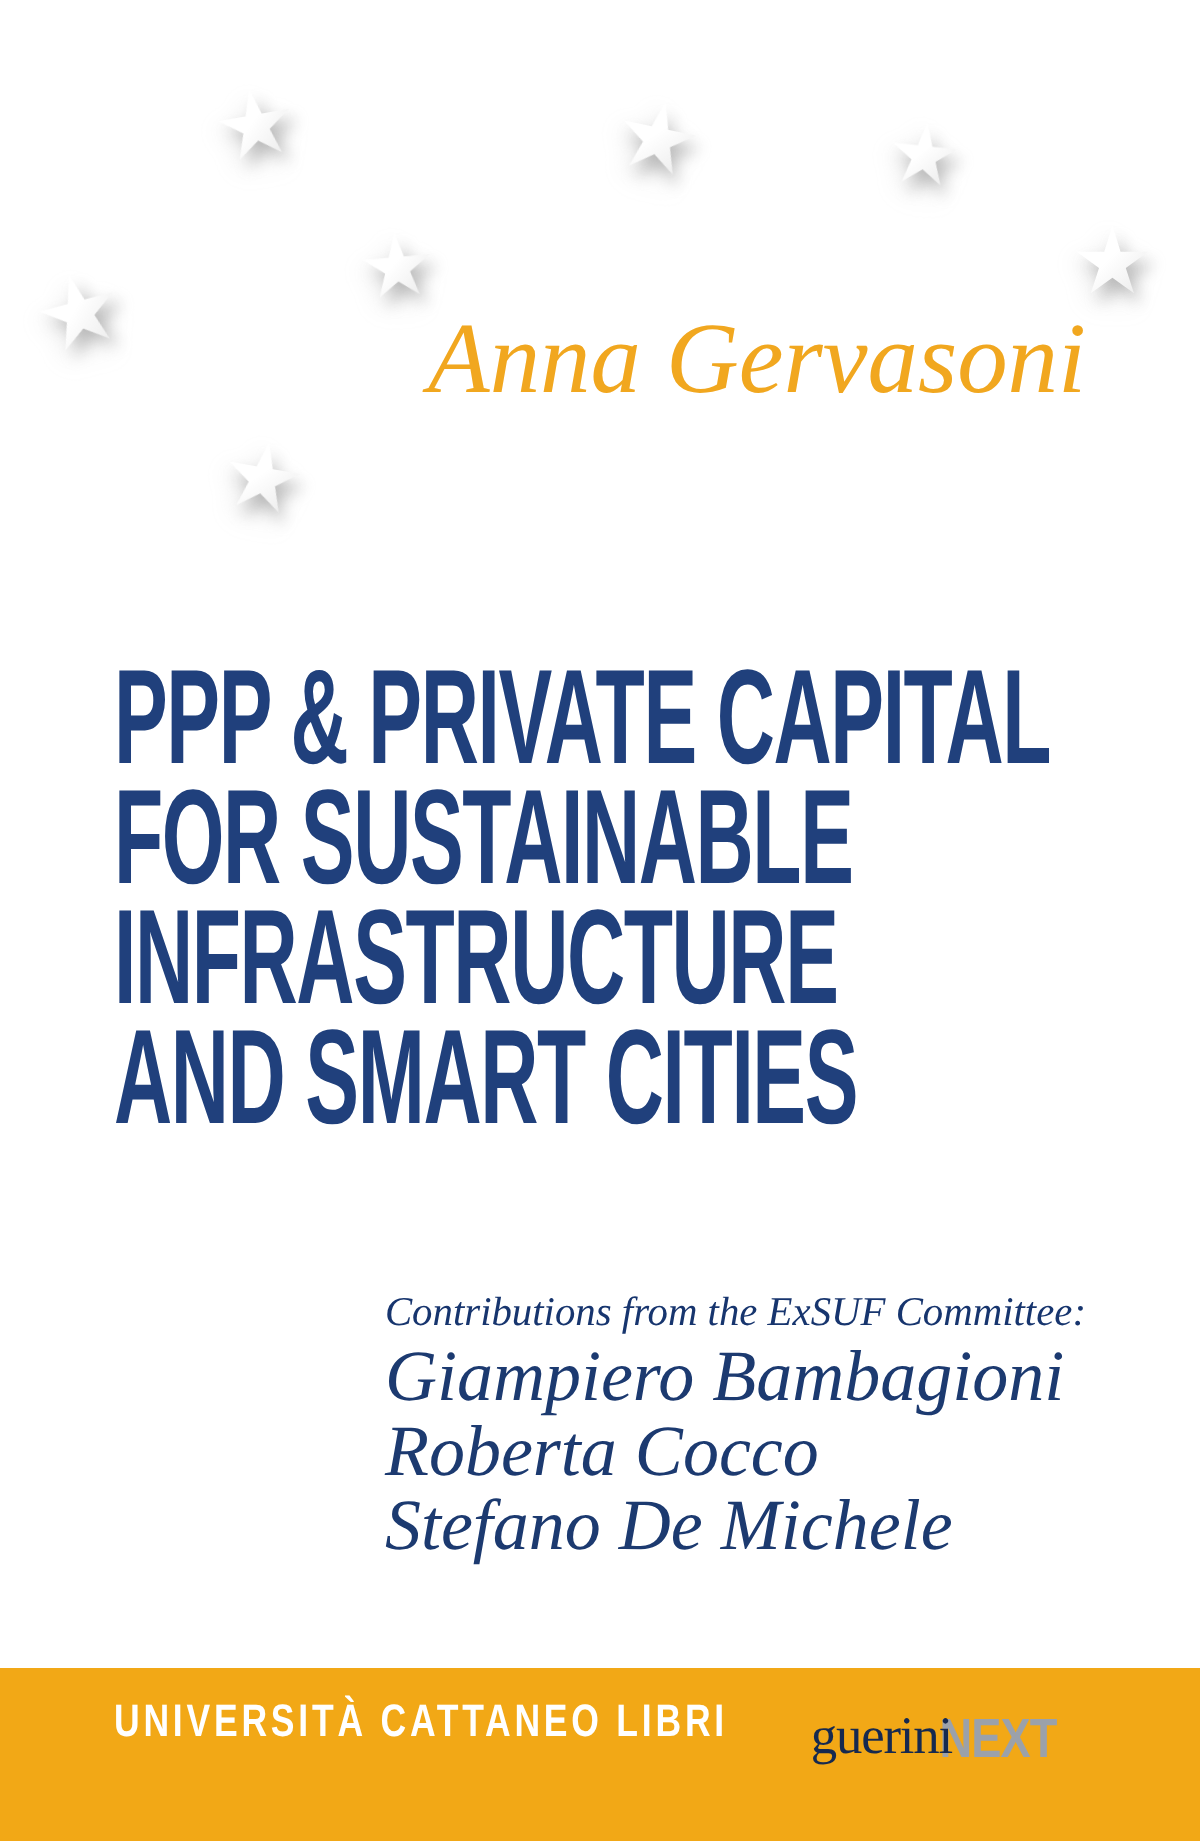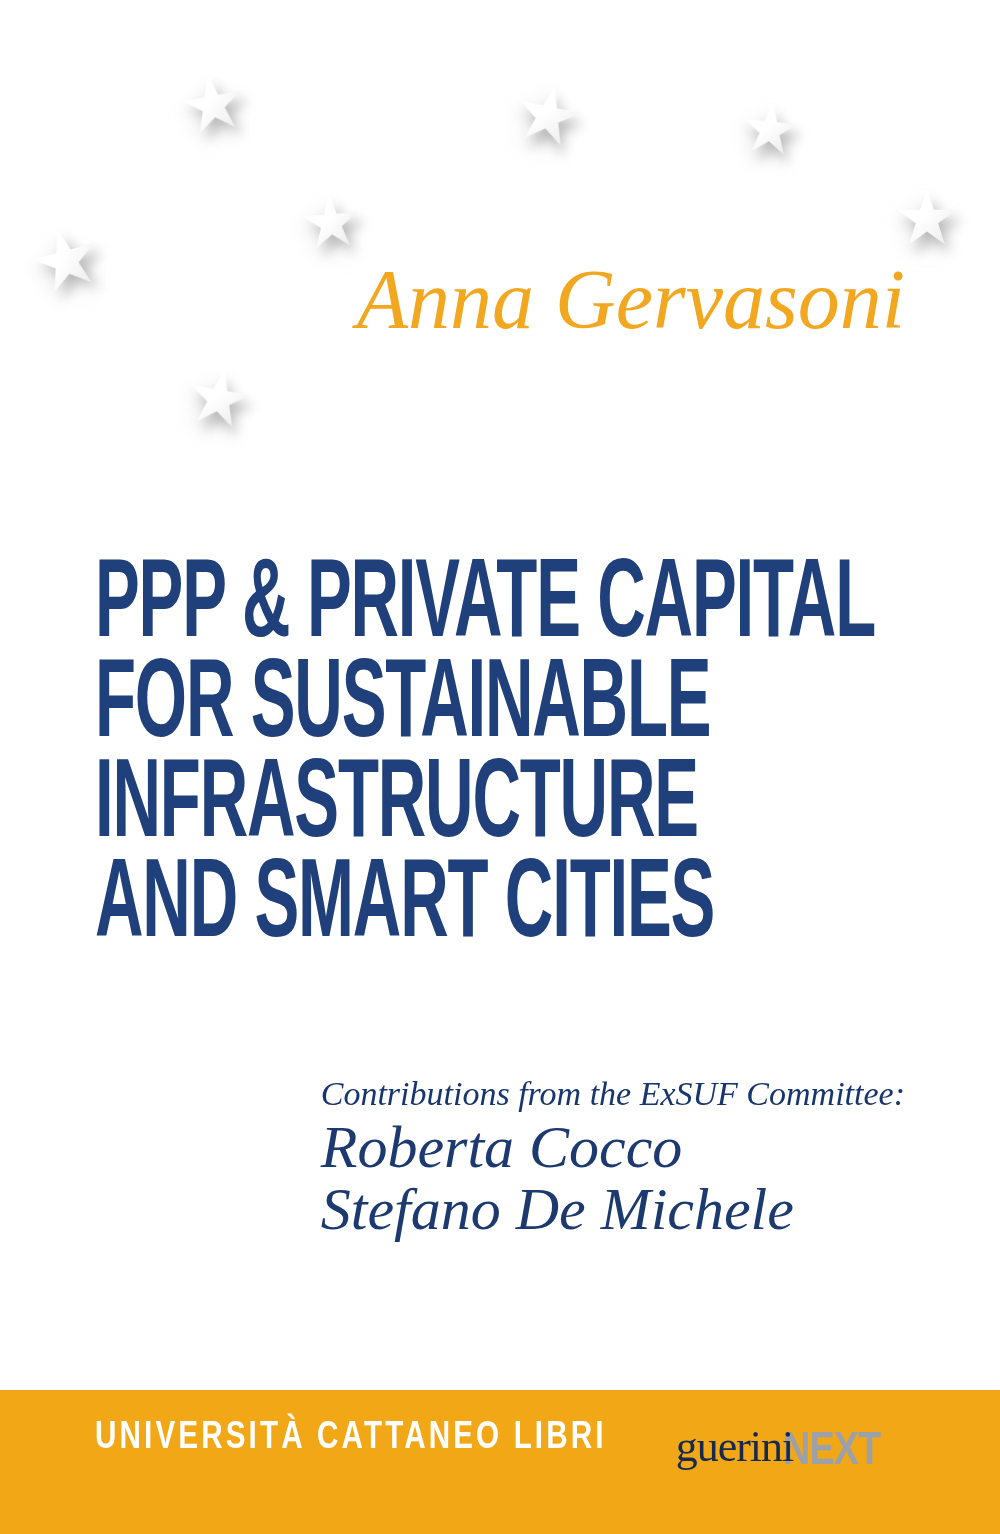--- a/index.html
+++ b/index.html
@@ -159,20 +159,21 @@
 
 <div class="title">
   <span class="tline"><span>PPP &amp; PRIVATE CAPITAL</span></span>
   <span class="tline"><span>FOR SUSTAINABLE</span></span>
   <span class="tline"><span>INFRASTRUCTURE</span></span>
   <span class="tline"><span>AND SMART CITIES</span></span>
 </div>
 
 <div class="contrib">
   <div class="heading">Contributions from the ExSUF Committee:</div>
+  <div class="cname">Giampiero Bambagioni</div>
   <div class="cname">Roberta Cocco</div>
   <div class="cname">Stefano De Michele</div>
 </div>
 
 <div class="footer">
   <div class="series">
     <span>UNIVERSITÀ CATTANEO LIBRI</span>
   </div>
   <div class="publisher">
     <span class="guerini">guerini</span>

